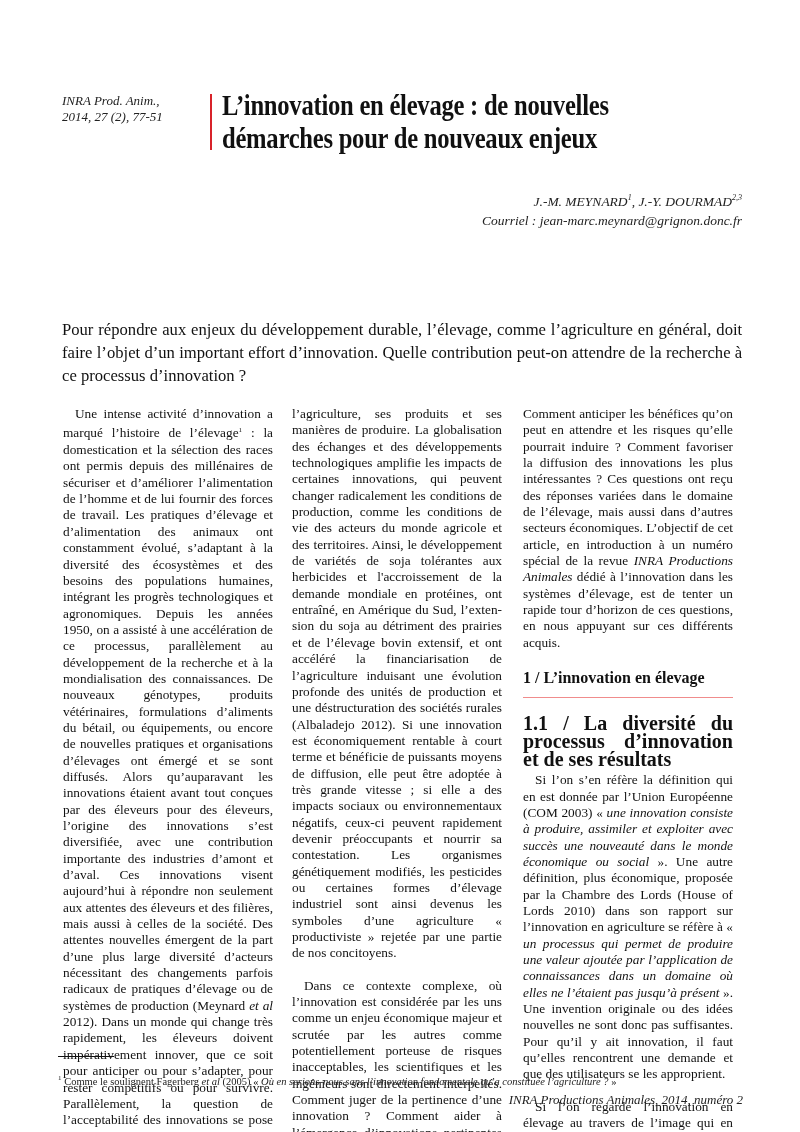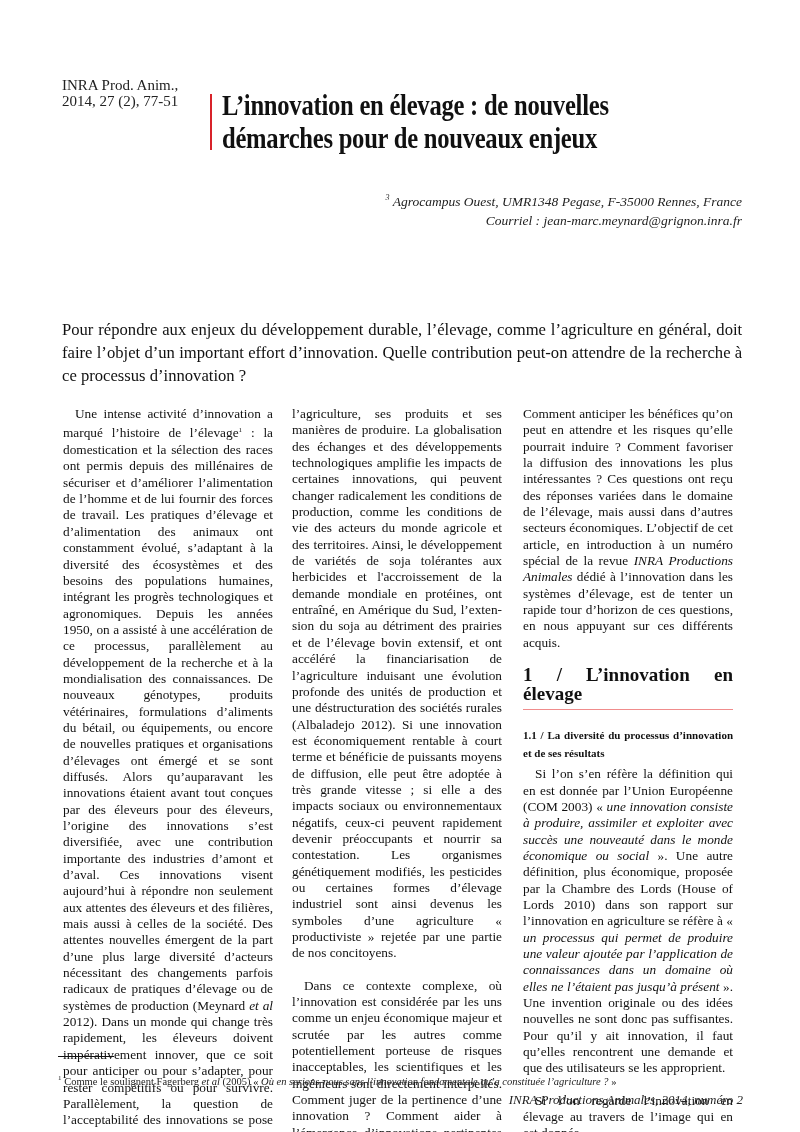--- a/index.html
+++ b/index.html
@@ -1,42 +1,42 @@
 <!DOCTYPE html>
 <html><head>
 <meta charset="utf-8">
 <style>
   html, body { margin: 0; padding: 0; background: #ffffff; }
   body { width: 800px; height: 1132px; position: relative; overflow: hidden;
          font-family: "Liberation Serif", serif; color: #111; }
-  .citation { position: absolute; left: 62px; top: 77px; width: 150px;
-              font-size: 15px; line-height: 16px; color: #222; }
+  .citation { position: absolute; left: 62px; top: 93px; width: 150px;
+              font-style: italic; font-size: 13px; line-height: 16px; color: #222; }
   .title-bar { position: absolute; left: 210px; top: 94px; width: 2px; height: 56px; background: #d8232a; }
   .title { position: absolute; left: 222px; top: 88px; width: 540px;
            font-weight: bold; font-size: 30px; line-height: 33px; letter-spacing: -0.3px;
            transform: scaleX(0.82); transform-origin: left top; white-space: nowrap; }
   .authors-block { position: absolute; right: 58px; top: 190px; width: 560px; text-align: right;
                    font-style: italic; font-size: 13.5px; line-height: 16.5px; color: #222; }
   .authors-block sup { font-size: 8px; }
   .authors-block .email { margin-top: 3px; }
   .abstract { position: absolute; left: 62px; top: 318px; width: 680px;
               font-size: 17.5px; line-height: 23px; text-align: justify; color: #111;
               transform: scaleX(0.95); transform-origin: left top; width: 716px; }
   .col { position: absolute; top: 406px; width: 210px; font-size: 13.3px; line-height: 16.35px;
          text-align: justify; color: #111; hyphens: manual; }
   .col p { margin: 0; text-indent: 12px; }
   .col p.noindent { text-indent: 0; }
   .col p + p { margin-top: 16px; }
   .c1 { left: 63px; }
   .c2 { left: 292px; }
   .c3 { left: 523px; }
   .col sup { font-size: 7px; }
-  .h1 { font-weight: bold; font-size: 19px; margin-top: 14px; padding-bottom: 6px;
-        border-bottom: 1.5px solid #f08c8c; text-indent: 0; line-height: 19px; }
-  .h2 { font-weight: bold; font-size: 11px; line-height: 18px; margin-top: 16px; margin-bottom: 2px;
+  .h1 { font-weight: bold; font-size: 16px; margin-top: 14px; padding-bottom: 6px;
+        border-bottom: 1.5px solid #f08c8c; text-indent: 0; line-height: 26px; }
+  .h2 { font-weight: bold; font-size: 20px; line-height: 18px; margin-top: 16px; margin-bottom: 2px;
         text-indent: 0; text-align: justify; text-align-last: left; }
   .footnote-rule { position: absolute; left: 58px; top: 1056px; width: 56px; height: 1px; background: #111; }
   .footnote { position: absolute; left: 58px; top: 1074px; width: 700px; font-size: 10.5px; color: #222; }
   .footnote sup { font-size: 7px; }
   .footer { position: absolute; right: 57px; top: 1092px; font-style: italic; font-size: 13px; color: #222; }
 </style>
 </head>
 <body>
 
 <div class="citation">
@@ -44,22 +44,24 @@
   <div>2014, 27 (2), 77-51</div>
 </div>
 
 <div class="title-bar"></div>
 <div class="title">
   <div>L’innovation en élevage : de nouvelles</div>
   <div>démarches pour de nouveaux enjeux</div>
 </div>
 
 <div class="authors-block">
-  <div><sup>3</sup><span> Agrocampus Ouest, UMR1348 Pegase, F-35000 Rennes, France</span></div>
-  <div class="email">Courriel : jean-marc.meynard@grignon.inra.fr</div>
+  <div>
+    <span>J.-M. MEYNARD</span><sup>1</sup><span>, </span><span>J.-Y. DOURMAD</span><sup>2,3</sup>
+  </div>
+  <div class="email">Courriel : jean-marc.meynard@grignon.donc.fr</div>
 </div>
 
 <div class="abstract">Pour répondre aux enjeux du développement durable, l’élevage, comme l’agriculture en général, doit faire l’objet d’un important effort d’innovation. Quelle contribution peut-on attendre de la recherche à ce processus d’innovation ?</div>
 
 <div class="col c1">
   <p><span>Une intense activité d’innovation a marqué l’histoire de l’élevage</span><sup>1</sup><span> : la domes­tication et la sélection des races ont per­mis depuis des millénaires de sécuriser et d’améliorer l’alimentation de l’homme et de lui fournir des forces de travail. Les pratiques d’élevage et d’alimentation des animaux ont constamment évolué, s’adaptant à la diversité des écosystèmes et des besoins des populations humaines, intégrant les progrès technologiques et agronomiques. Depuis les années 1950, on a assisté à une accélération de ce pro­cessus, parallèlement au développement de la recherche et à la mondialisation des connaissances. De nouveaux géno­types, produits vétérinaires, formulations d’aliments du bétail, ou équipements, ou encore de nouvelles pratiques et organisations d’élevages ont émergé et se sont diffusés. Alors qu’auparavant les innovations étaient avant tout conçues par des éleveurs pour des éleveurs, l’ori­gine des innovations s’est diversifiée, avec une contribution importante des industries d’amont et d’aval. Ces inno­vations visent aujourd’hui à répondre non seulement aux attentes des éleveurs et des filières, mais aussi à celles de la société. Des attentes nouvelles émer­gent de la part d’une plus large diversité d’acteurs nécessitant des changements parfois radicaux de pratiques d’élevage ou de systèmes de production (Meynard </span><i>et al</i><span> 2012). Dans un monde qui change très rapidement, les éleveurs doivent impérativement innover, que ce soit pour anticiper ou pour s’adapter, pour rester compétitifs ou pour survivre. Parallè­lement, la question de l’acceptabilité des innovations se pose de plus en plus fréquemment, aussi bien du fait des éleveurs que de la société. Les citoyens se sentent de plus en plus concernés par</span></p>
 </div>
 
 <div class="col c2">
   <p class="noindent">l’agriculture, ses produits et ses manières de produire. La globalisation des échan­ges et des développements technologiques amplifie les impacts de certaines innova­tions, qui peuvent changer radicalement les conditions de production, comme les conditions de vie des acteurs du monde agricole et des territoires. Ainsi, le déve­loppement de variétés de soja tolérantes aux herbicides et l'accroissement de la demande mondiale en protéines, ont entraîné, en Amérique du Sud, l’exten­sion du soja au détriment des prairies et de l’élevage bovin extensif, et ont accé­léré la financiarisation de l’agriculture induisant une évolution profonde des unités de production et une déstructura­tion des sociétés rurales (Albaladejo 2012). Si une innovation est économi­quement rentable à court terme et béné­ficie de puissants moyens de diffusion, elle peut être adoptée à très grande vitesse ; si elle a des impacts sociaux ou environnementaux négatifs, ceux-ci peu­vent rapidement devenir préoccupants et nourrir sa contestation. Les organis­mes génétiquement modifiés, les pesti­cides ou certaines formes d’élevage industriel sont ainsi devenus les symbo­les d’une agriculture « productiviste » rejetée par une partie de nos concitoyens.</p>

